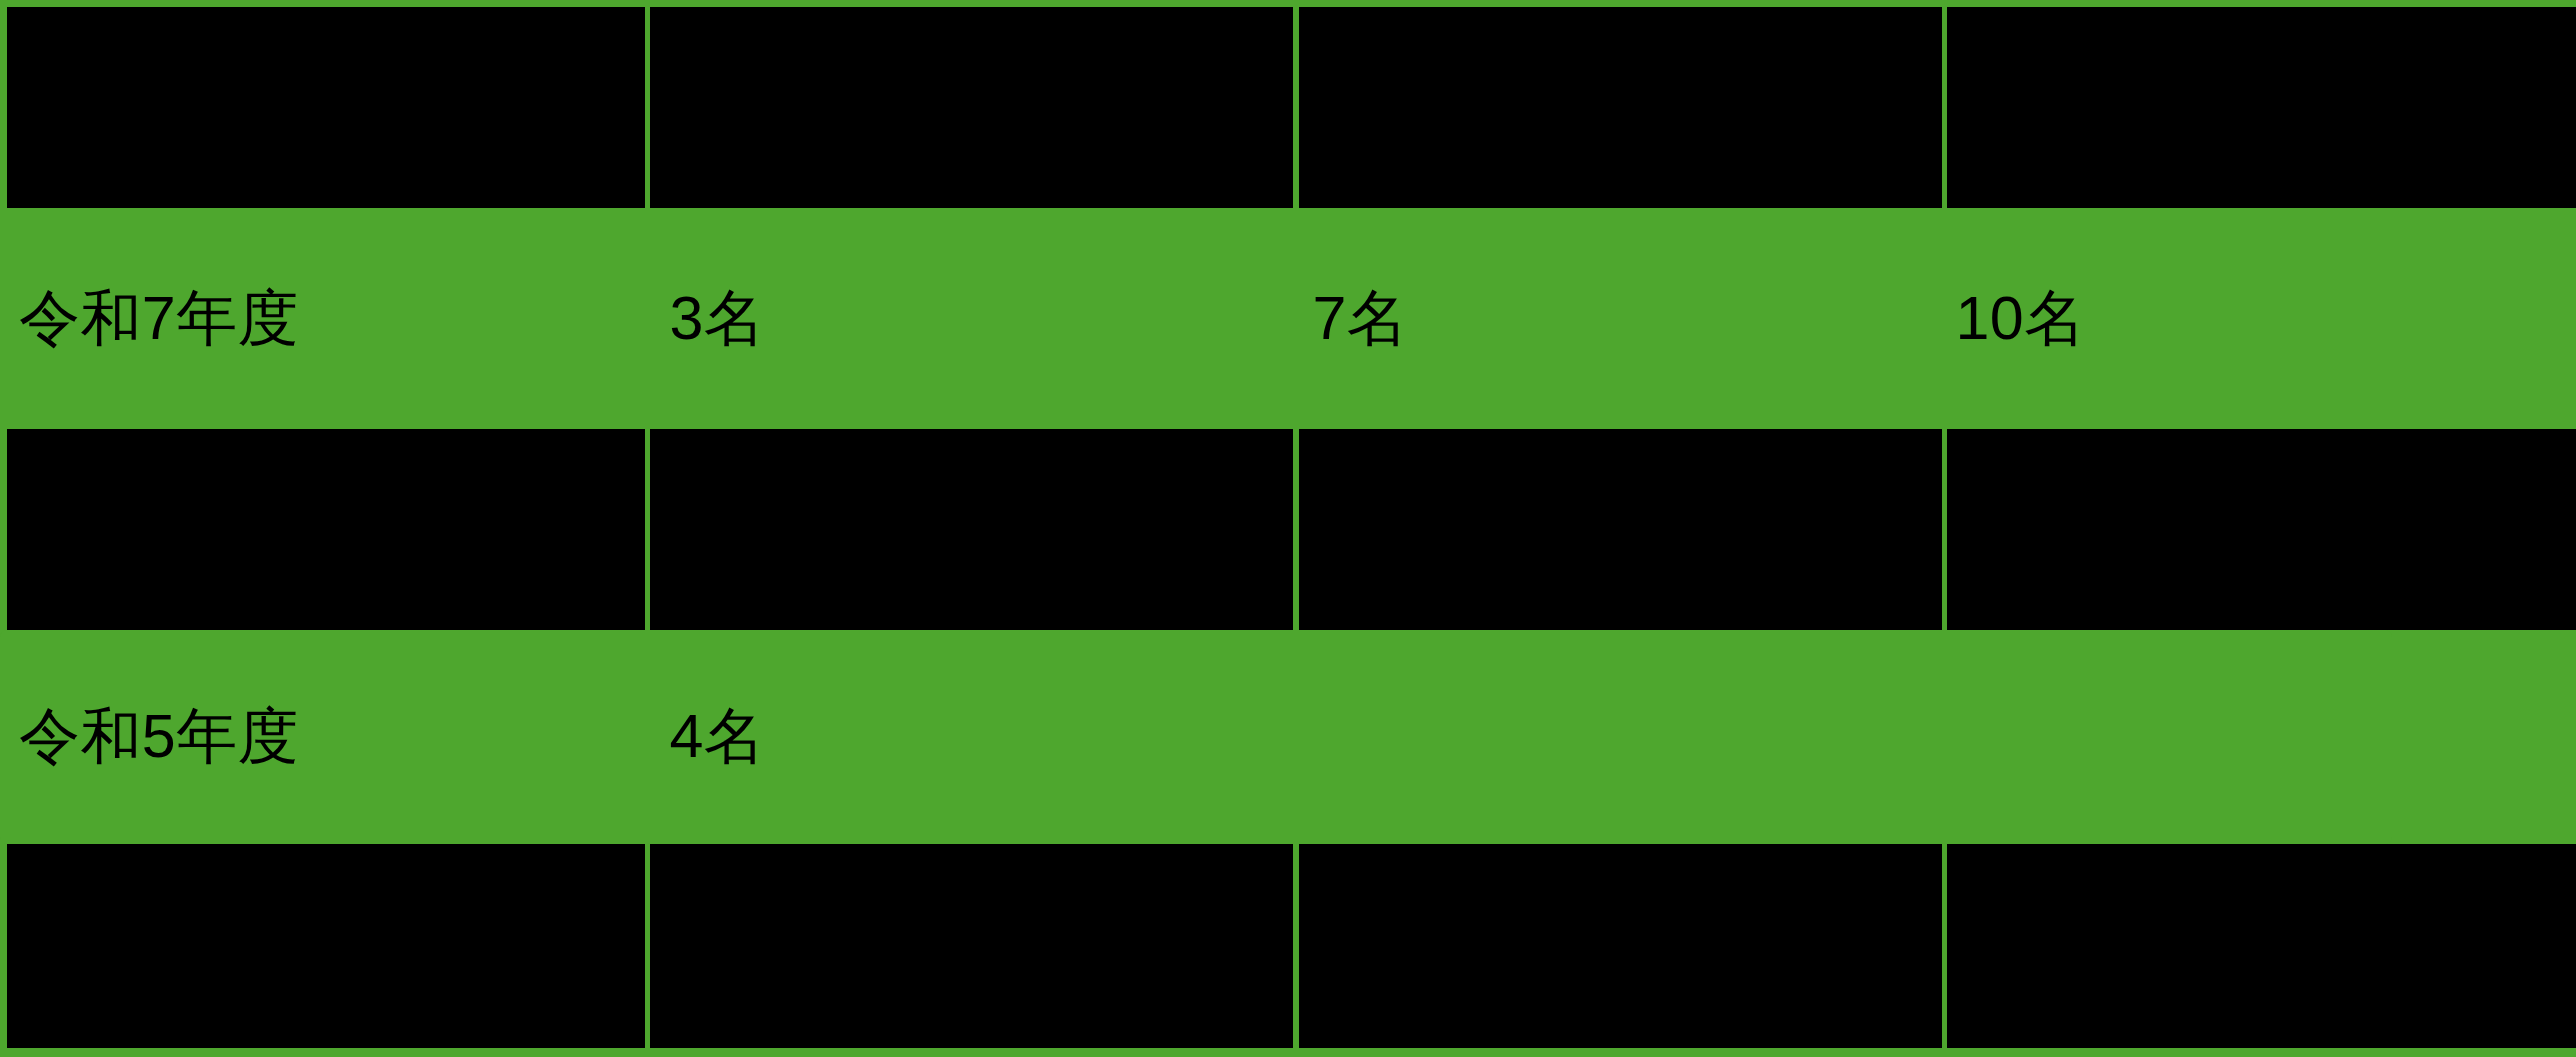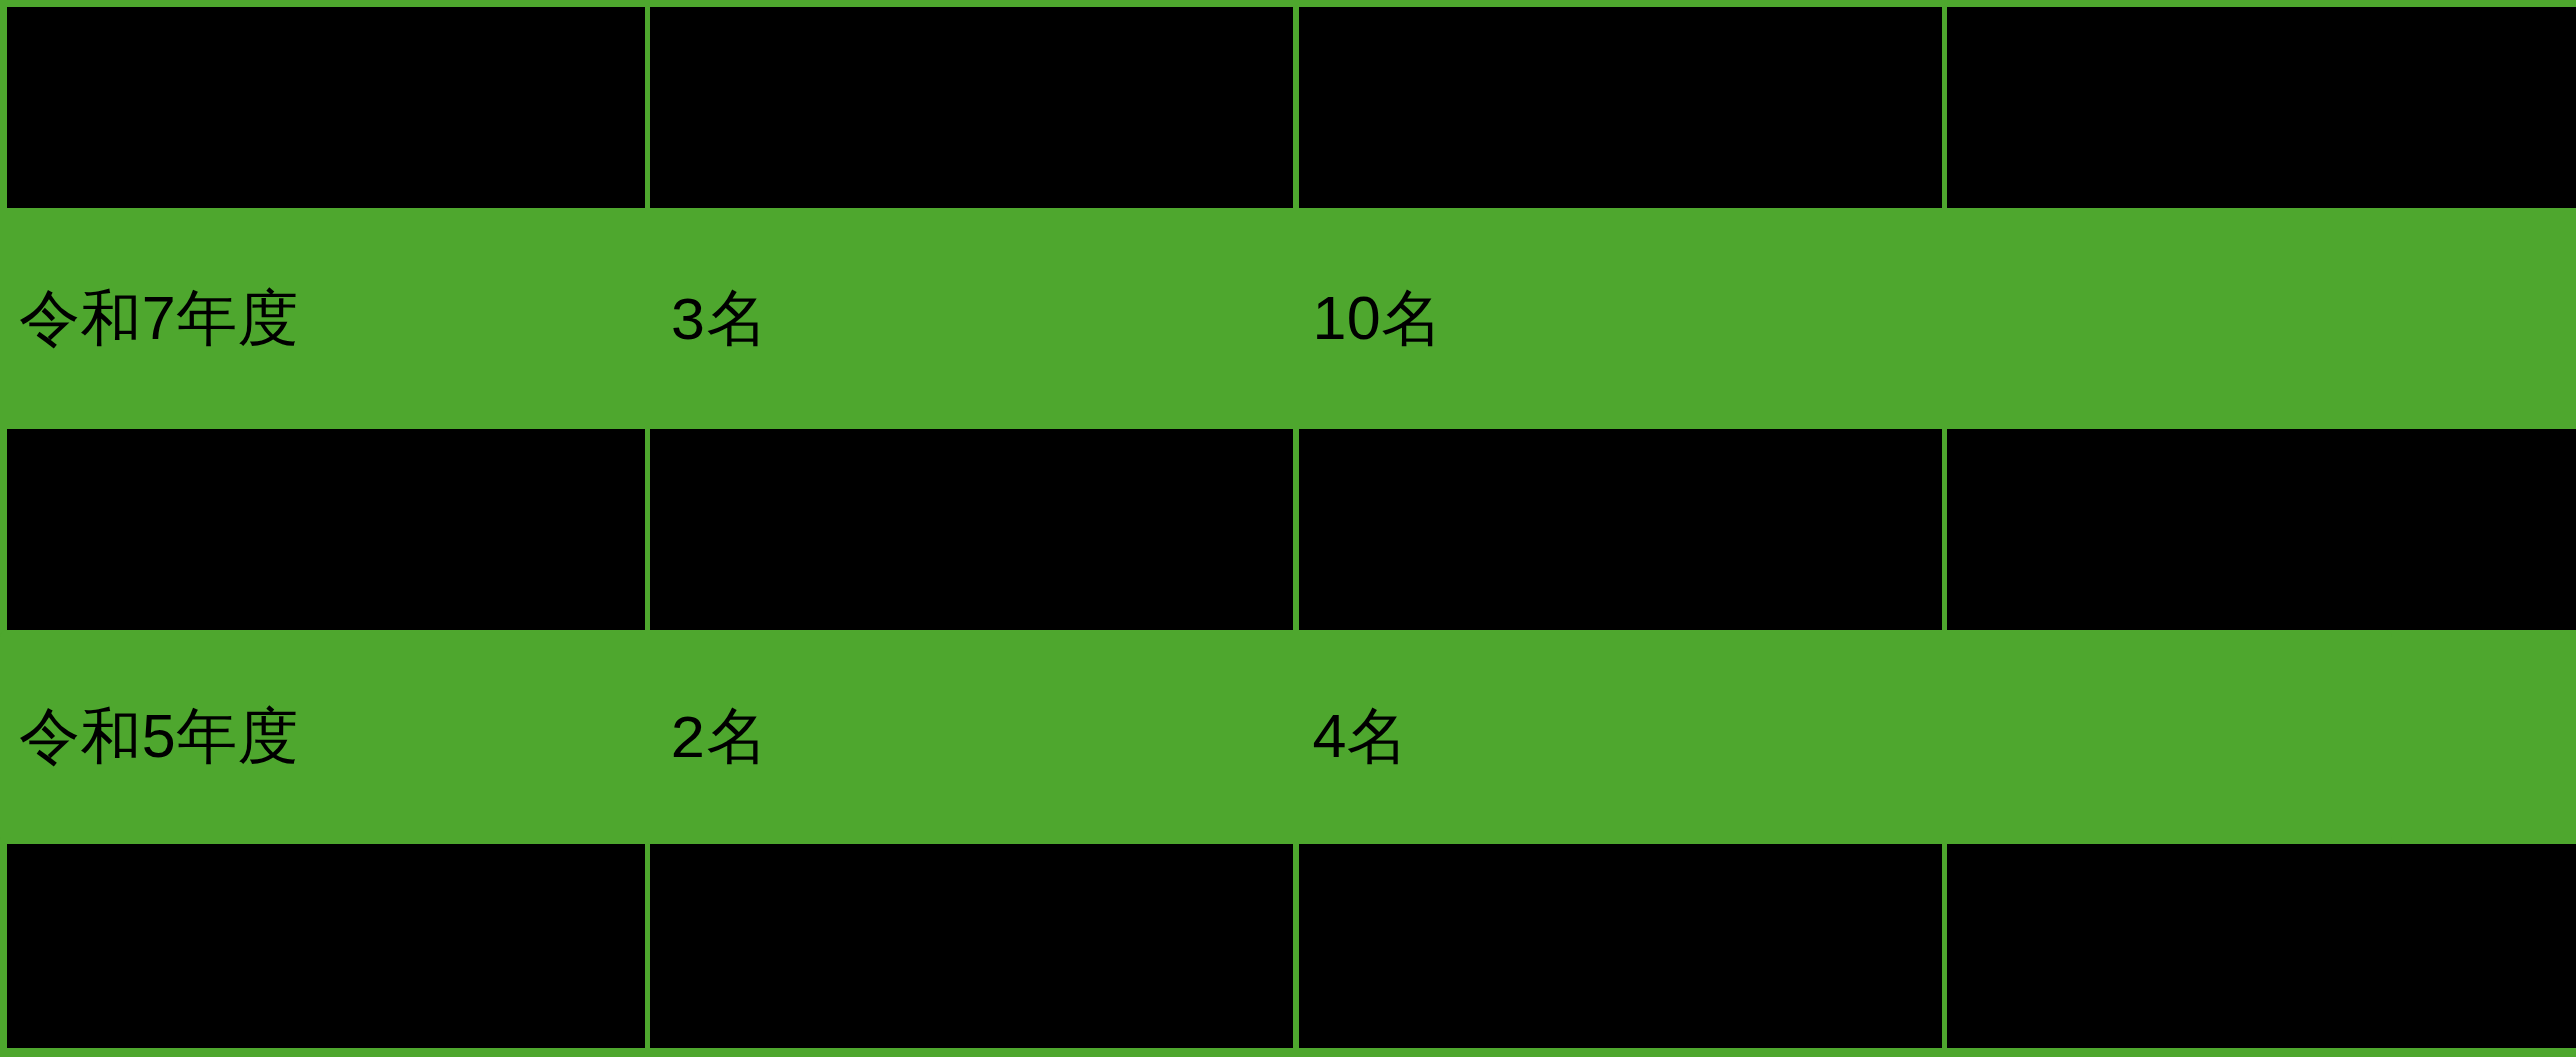--- a/index.html
+++ b/index.html
@@ -70,21 +70,21 @@
     background: #4ea72e;
   }
 
   
   .col-0 { width: 638px; flex: 0 0 638px; }
   .col-1 { width: 643px; flex: 0 0 643px; }
   .col-2 { width: 643px; flex: 0 0 643px; }
   .col-3 { width: 640px; flex: 0 0 640px; text-align: center; }
 
   .row-light .col-0 { width: 645px; flex: 0 0 645px; padding-left: 19px; }
-  .row-light .col-1 { width: 643px; flex: 0 0 643px; padding-left: 24.5px; font-family: Liberation Mono, monospace; }
+  .row-light .col-1 { width: 643px; flex: 0 0 643px; padding-left: 24.5px; }
   .row-light .col-2 { width: 643px; flex: 0 0 643px; padding-left: 24.5px; }
   .row-light .col-3 { width: 645px; flex: 0 0 645px; padding-left: 24.5px; }
 
   
   #row-0 { top: 7px;   height: 201px; }
   #row-1 { top: 208px; height: 221px; }
   #row-2 { top: 429px; height: 201px; }
   #row-3 { top: 630px; height: 214px; border-radius: 7px; }
   #row-4 { top: 844px; height: 204px; }
 </style>
@@ -108,20 +108,23 @@
       </div>
   </div>
 
   <div class="table-row row-light" id="row-1">
     <div class="table-cell col-0">
         <span>令和7年度</span>
       </div>
     <div class="table-cell col-1">
         <span>3名</span>
       </div>
+    <div class="table-cell col-2">
+        <span>7名</span>
+      </div>
     <div class="table-cell col-3">
         <span>10名</span>
       </div>
   </div>
 
   <div class="table-row row-dark" id="row-2">
     <div class="table-cell col-0">
         <span></span>
       </div>
     <div class="table-cell col-1">
@@ -131,23 +134,20 @@
         <span></span>
       </div>
     <div class="table-cell col-3">
         <span></span>
       </div>
   </div>
 
   <div class="table-row row-light" id="row-3">
     <div class="table-cell col-0">
         <span>令和5年度</span>
-      </div>
-    <div class="table-cell col-1">
-        <span>2名</span>
       </div>
     <div class="table-cell col-2">
         <span>4名</span>
       </div>
   </div>
 
   <div class="table-row row-dark" id="row-4">
     <div class="table-cell col-0">
         <span></span>
       </div>

